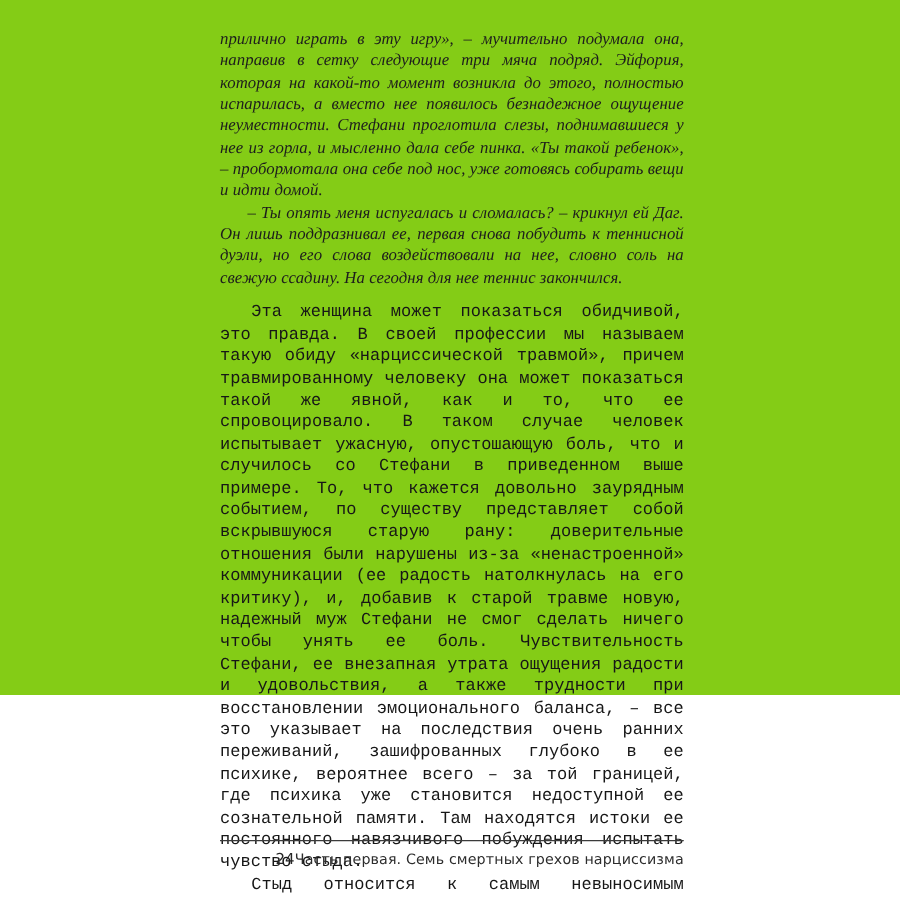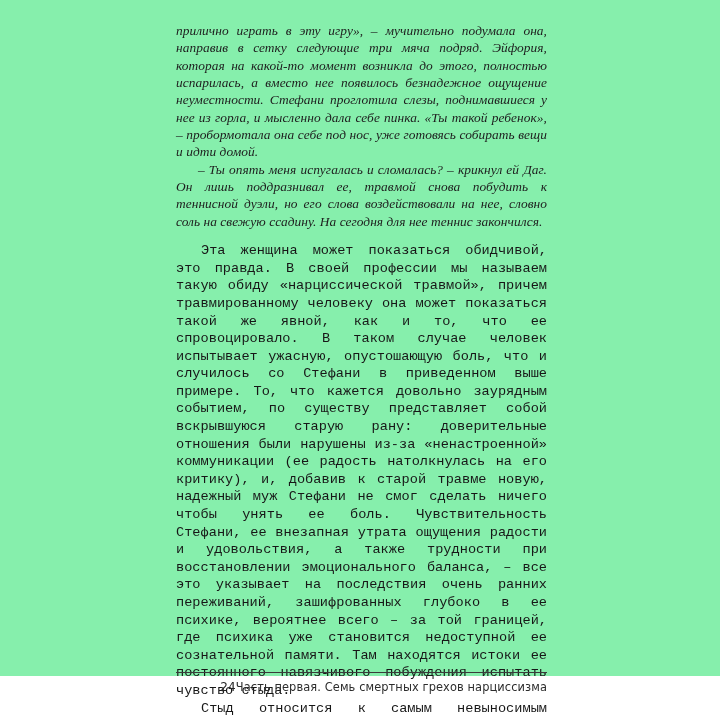--- a/index.html
+++ b/index.html
@@ -12,22 +12,22 @@
     height: 720px;
     background: #ffffff;
     font-family: "Liberation Serif", "DejaVu Serif", serif;
     color: #1b1b1b;
     overflow: hidden;
   }
 
   .page {
     position: relative;
     width: 720px;
-    height: 676px;
-    background: #86efac;
+    height: 556px;
+    background: #84cc16;
     box-sizing: border-box;
   }
 
   .text-column {
     position: absolute;
     left: 176px;
     top: 22px;
     width: 371px;
   }
 
@@ -98,21 +98,21 @@
 </style>
 </head>
 <body>
 
 <div class="page">
 
   <div class="text-column">
 
     <div class="block-italic">
       <p>прилично играть в эту игру», – мучительно подумала она, направив в сетку следующие три мяча подряд. Эйфория, которая на какой-то момент возникла до этого, полностью испарилась, а вместо нее появилось безнадежное ощущение неуместности. Стефани проглотила слезы, поднимавшиеся у нее из горла, и мысленно дала себе пинка. «Ты такой ребенок», – пробормотала она себе под нос, уже готовясь собирать вещи и идти домой.</p>
-      <p class="dialogue">– Ты опять меня испугалась и сломалась? – крикнул ей Даг. Он лишь поддразнивал ее, травмой снова побудить к теннисной дуэли, но его слова воздействовали на нее, словно соль на свежую ссадину. На сегодня для нее теннис закончился.</p>
+      <p class="dialogue">– Ты опять меня испугалась и сломалась? – крикнул ей Даг. Он лишь поддразнивал ее, первая снова побудить к теннисной дуэли, но его слова воздействовали на нее, словно соль на свежую ссадину. На сегодня для нее теннис закончился.</p>
     </div>
 
     <div class="block-body">
       <p>Эта женщина может показаться обидчивой, это правда. В своей профессии мы называем такую обиду «нарциссической травмой», причем травмированному человеку она может показаться такой же явной, как и то, что ее спровоцировало. В таком случае человек испытывает ужасную, опустошающую боль, что и случилось со Стефани в приведенном выше примере. То, что кажется довольно заурядным событием, по существу представляет собой вскрывшуюся старую рану: доверительные отношения были нарушены из-за «ненастроенной» коммуникации (ее радость натолкнулась на его критику), и, добавив к старой травме новую, надежный муж Стефани не смог сделать ничего чтобы унять ее боль. Чувствительность Стефани, ее внезапная утрата ощущения радости и удовольствия, а также трудности при восстановлении эмоционального баланса, – все это указывает на последствия очень ранних переживаний, зашифрованных глубоко в ее психике, вероятнее всего – за той границей, где психика уже становится недоступной ее сознательной памяти. Там находятся истоки ее постоянного навязчивого побуждения испытать чувство стыда.</p>
       <p>Стыд относится к самым невыносимым чувствам человека, независимо от его возраста и жизненной ситуации. В отличие от чувства вины, он свидетельствует не об ошибке, а о страдании, связанном с общим личностным изъяном. Сначала нам становится стыдно перед своей матерью или другим человеком, к которому с раннего детства мы испытываем сильную привязанность, когда, начиная с годовалого возраста, мы (как правило) открываем перед ней свою эмоциональность, но вместо того, чтобы разделить с нами радость, она хмурит брови и произносит: «Нет!» Неожиданное неодобрение матери приводит к разрушению иллюзий силы и</p>
     </div>
 
   </div>
 
   <div class="footer">

